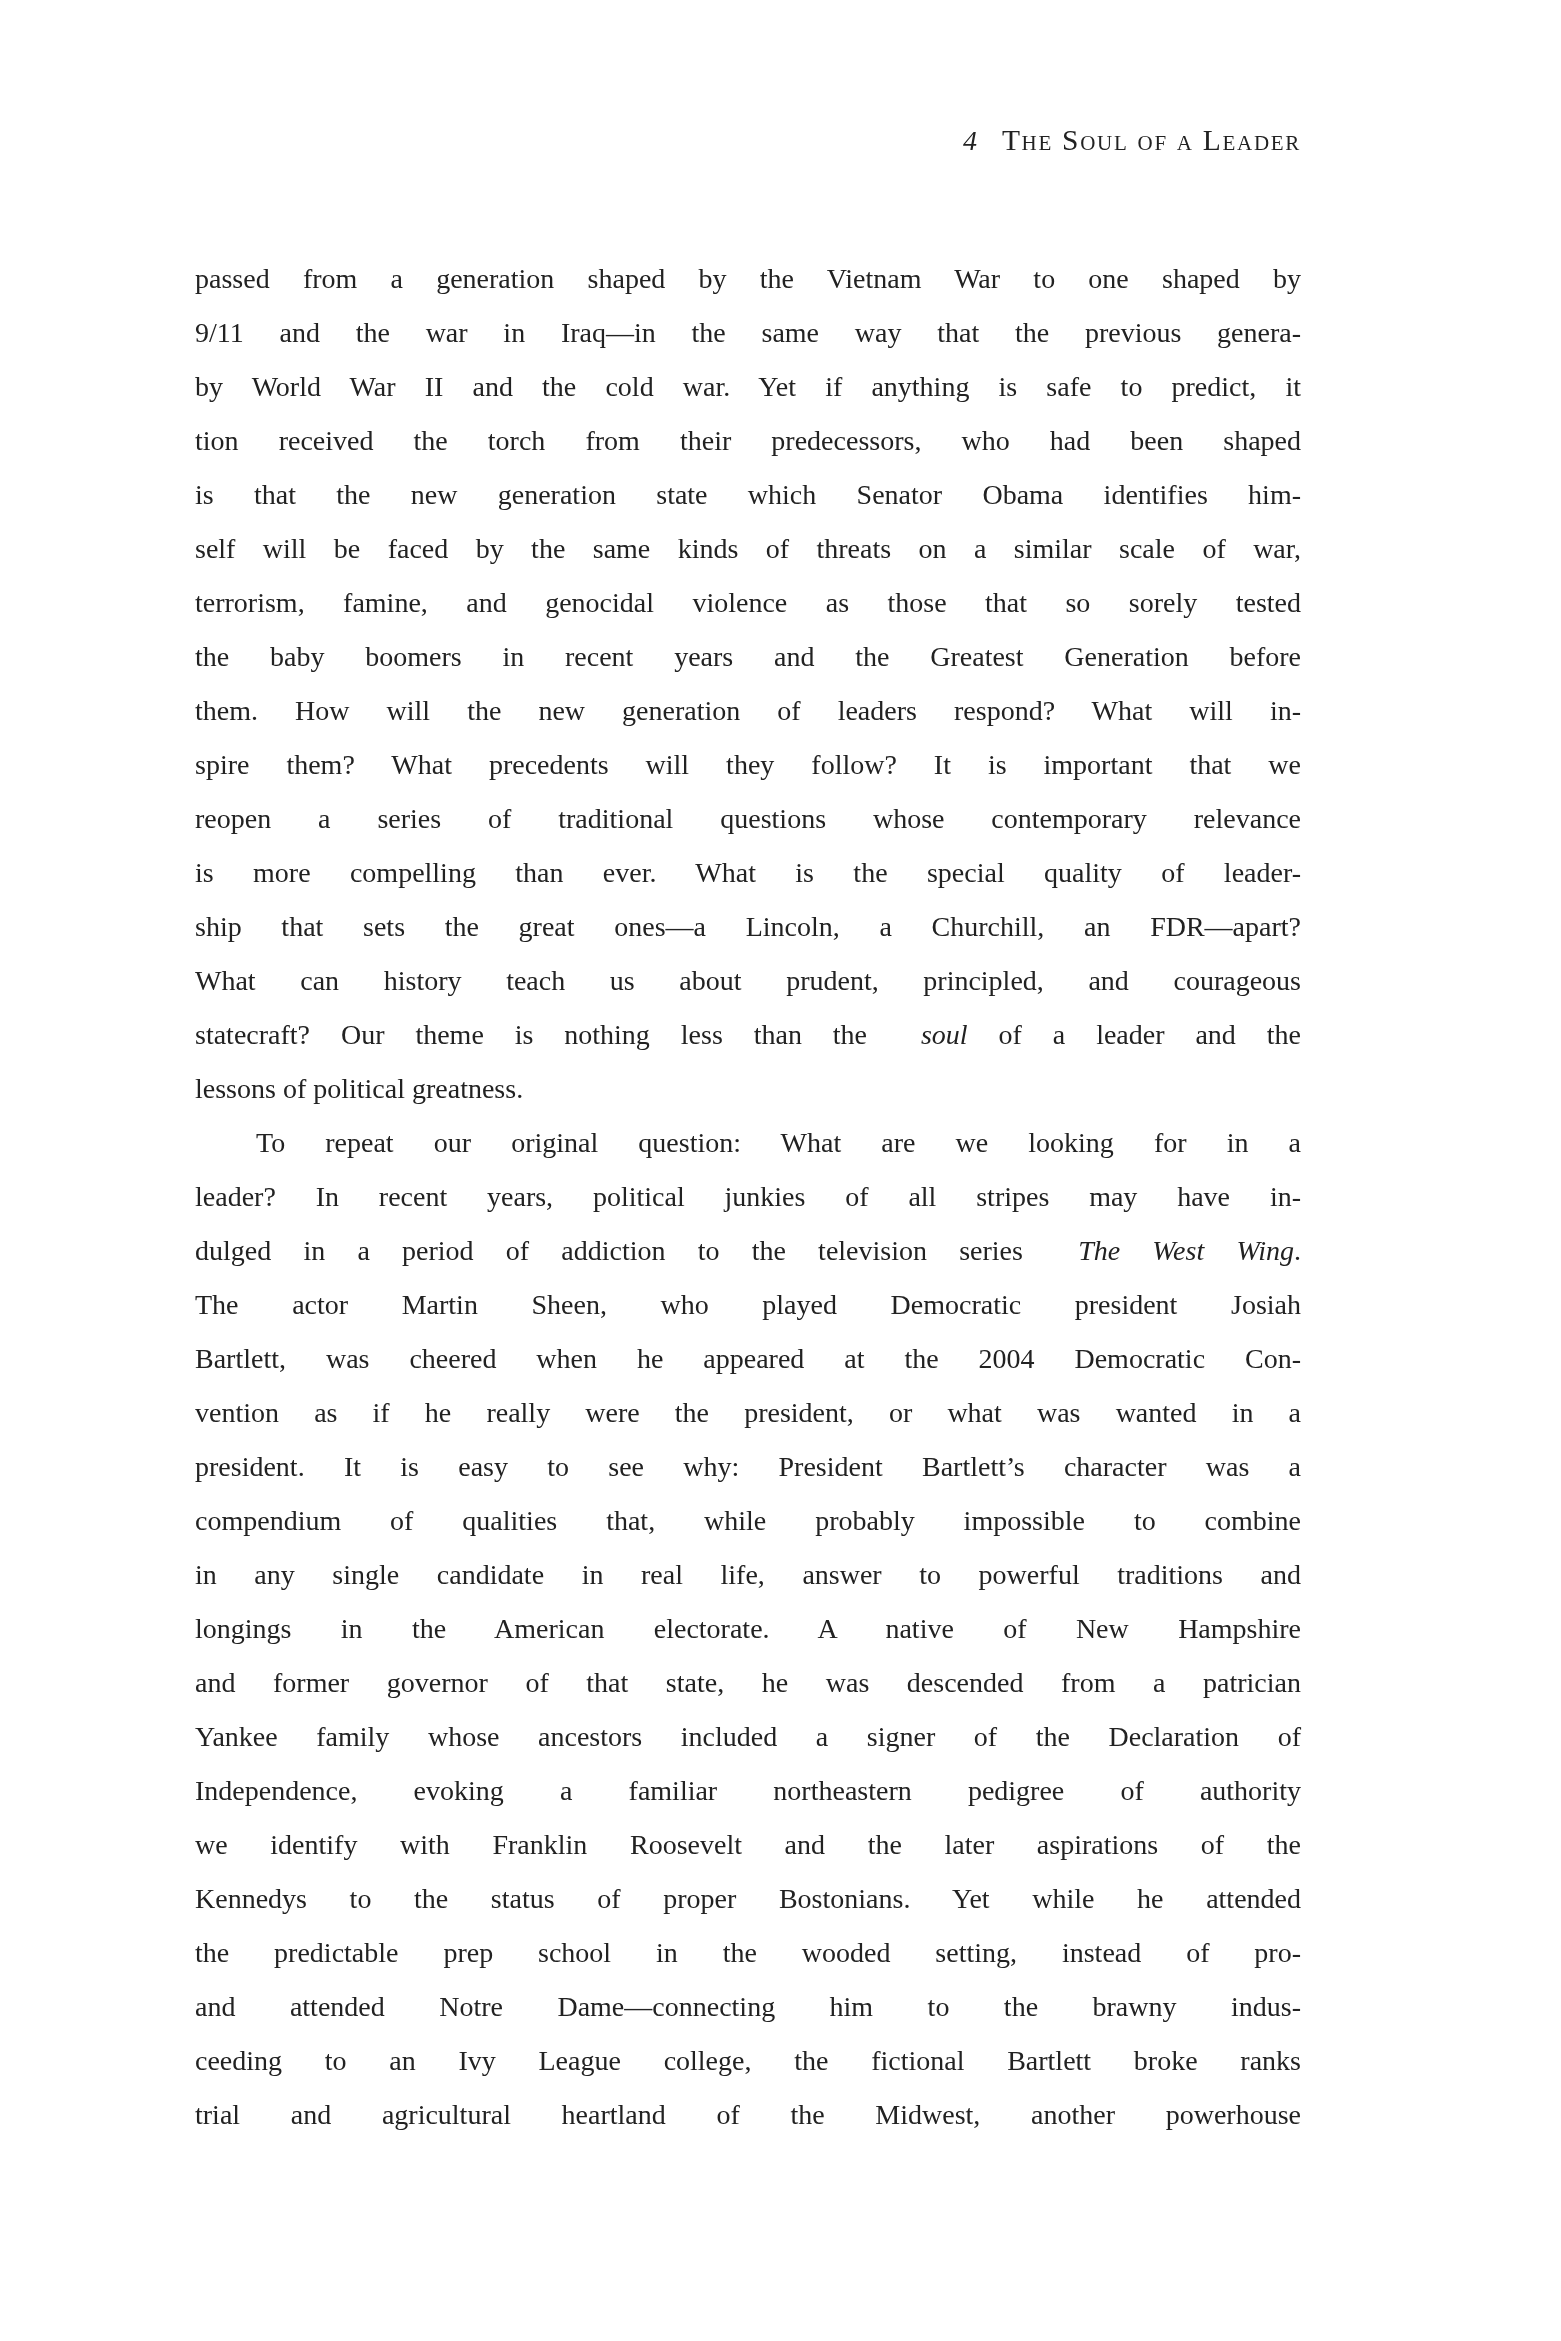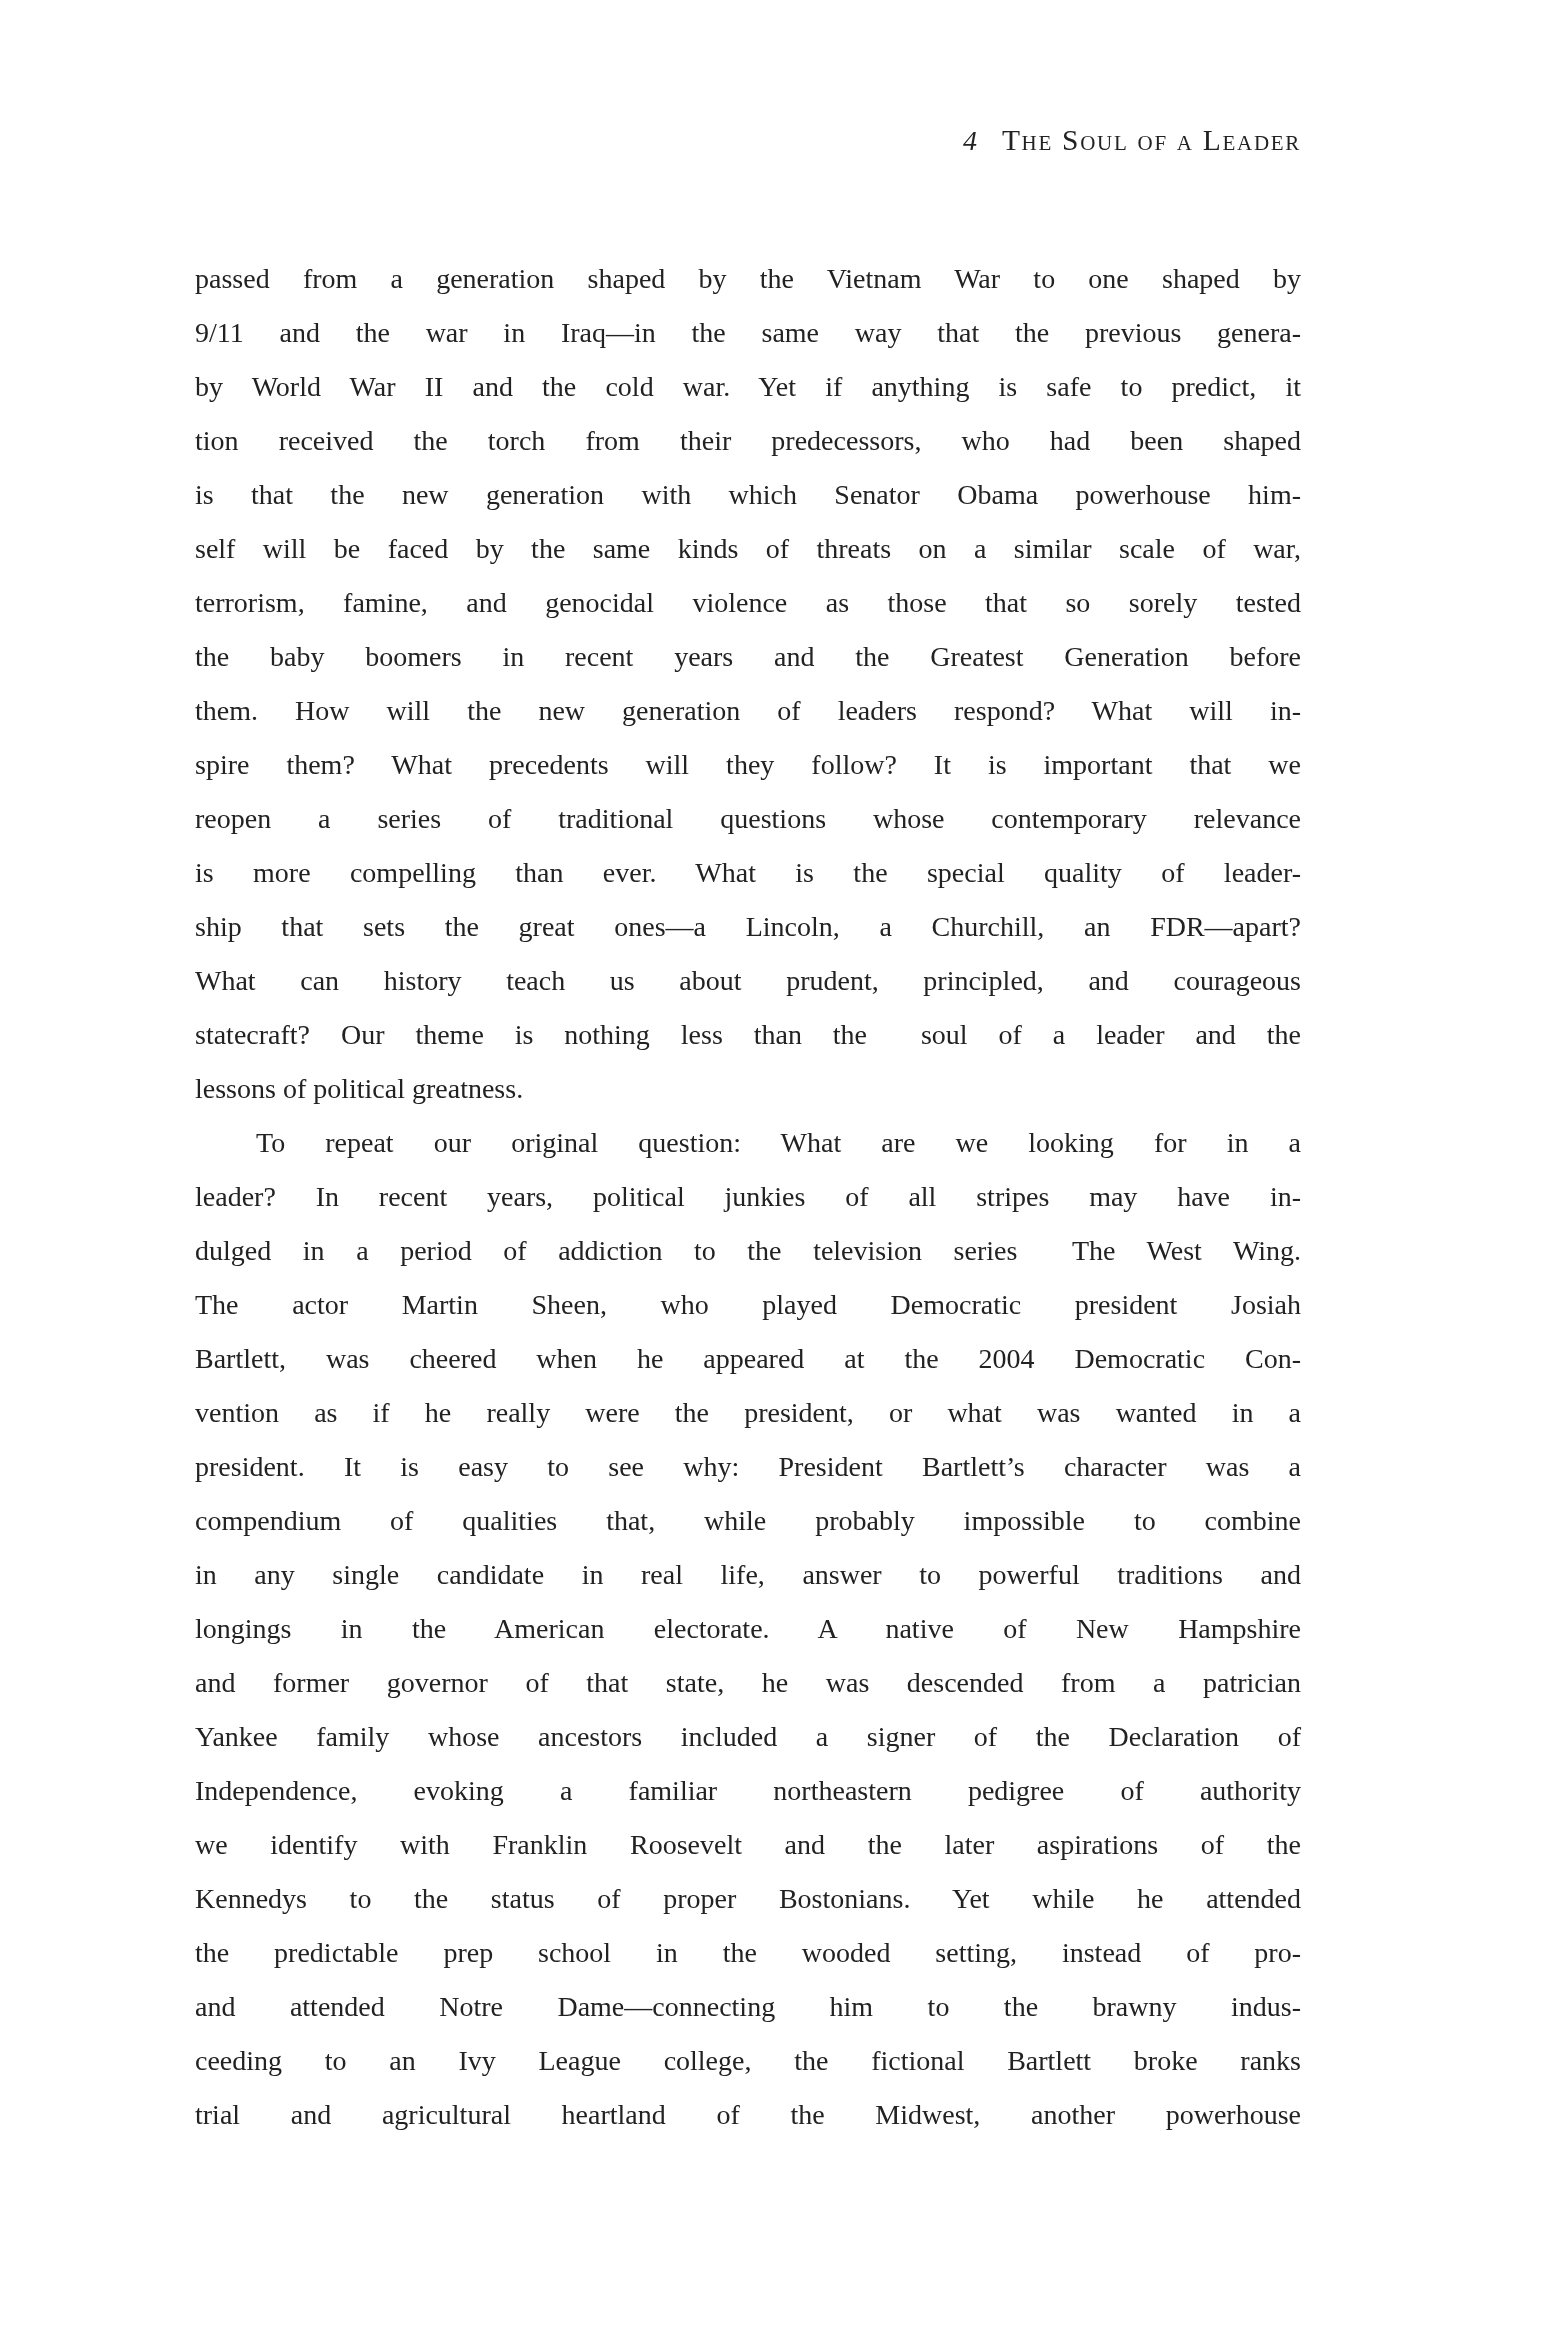--- a/index.html
+++ b/index.html
@@ -52,38 +52,39 @@
     overflow: visible;
     transform-origin: left center;
   }
   .line.indent {
     padding-left: 61px;
   }
   .line.last {
     text-align-last: left;
   }
   .line .seg-italic {
+    font-style: italic;
     margin-left: 23px;
   }
 </style>
 </head>
 <body>
 
 <div class="running-head">
   <span class="folio">4</span>
   <span class="title">The Soul of a Leader</span>
 </div>
 
 <div class="body-text" id="body-text">
     <div>
       <span class="line"><span>passed from a generation shaped by the Vietnam War to one shaped by</span></span>
       <span class="line"><span>9/11 and the war in Iraq—in the same way that the previous genera-</span></span>
       <span class="line"><span>by World War II and the cold war. Yet if anything is safe to predict, it</span></span>
       <span class="line"><span>tion received the torch from their predecessors, who had been shaped</span></span>
-      <span class="line"><span>is that the new generation with which Senator Obama powerhouse him-</span></span>
+      <span class="line"><span>is that the new generation state which Senator Obama identifies him-</span></span>
       <span class="line"><span>self will be faced by the same kinds of threats on a similar scale of war,</span></span>
       <span class="line"><span>terrorism, famine, and genocidal violence as those that so sorely tested</span></span>
       <span class="line"><span>the baby boomers in recent years and the Greatest Generation before</span></span>
       <span class="line"><span>them. How will the new generation of leaders respond? What will in-</span></span>
       <span class="line"><span>spire them? What precedents will they follow? It is important that we</span></span>
       <span class="line"><span>reopen a series of traditional questions whose contemporary relevance</span></span>
       <span class="line"><span>is more compelling than ever. What is the special quality of leader-</span></span>
       <span class="line"><span>ship that sets the great ones—a Lincoln, a Churchill, an FDR—apart?</span></span>
       <span class="line"><span>What can history teach us about prudent, principled, and courageous</span></span>
       <span class="line"><span>statecraft? Our theme is nothing less than the </span><span class="seg-italic">soul</span><span> of a leader and the</span></span>

